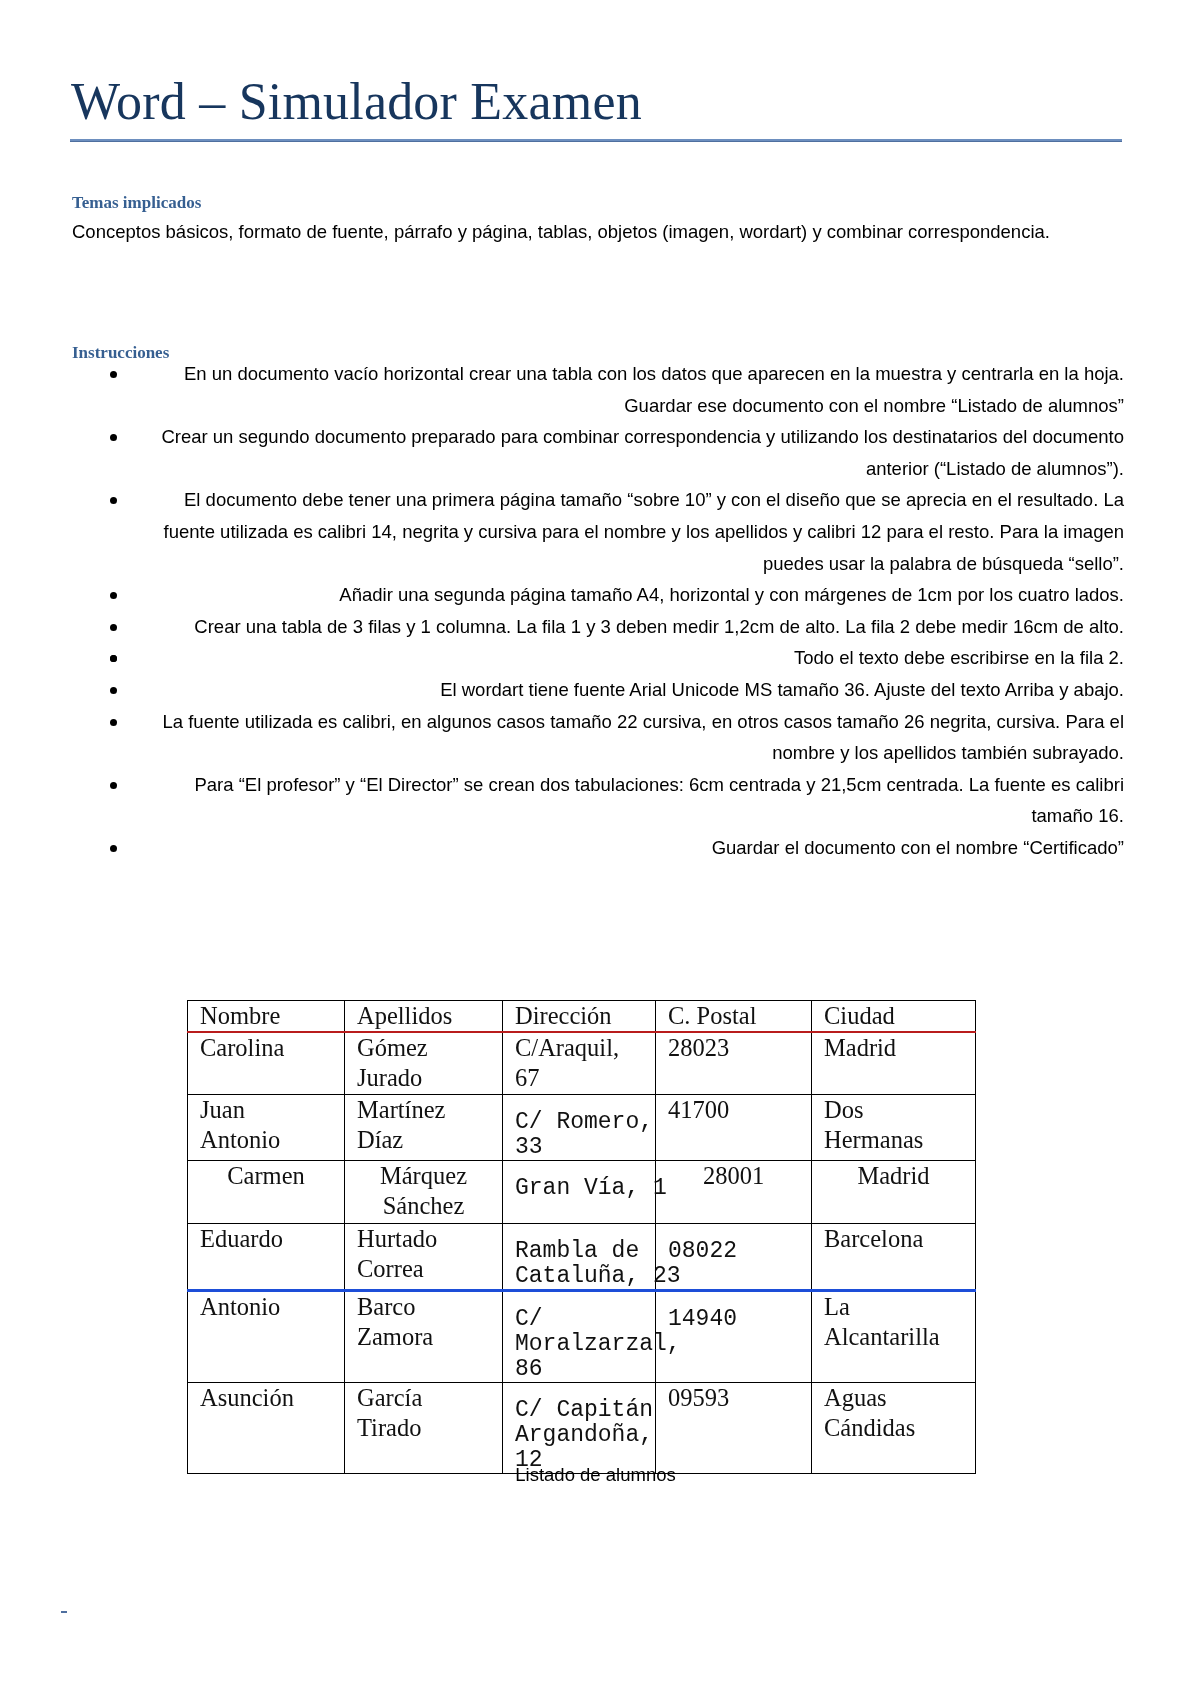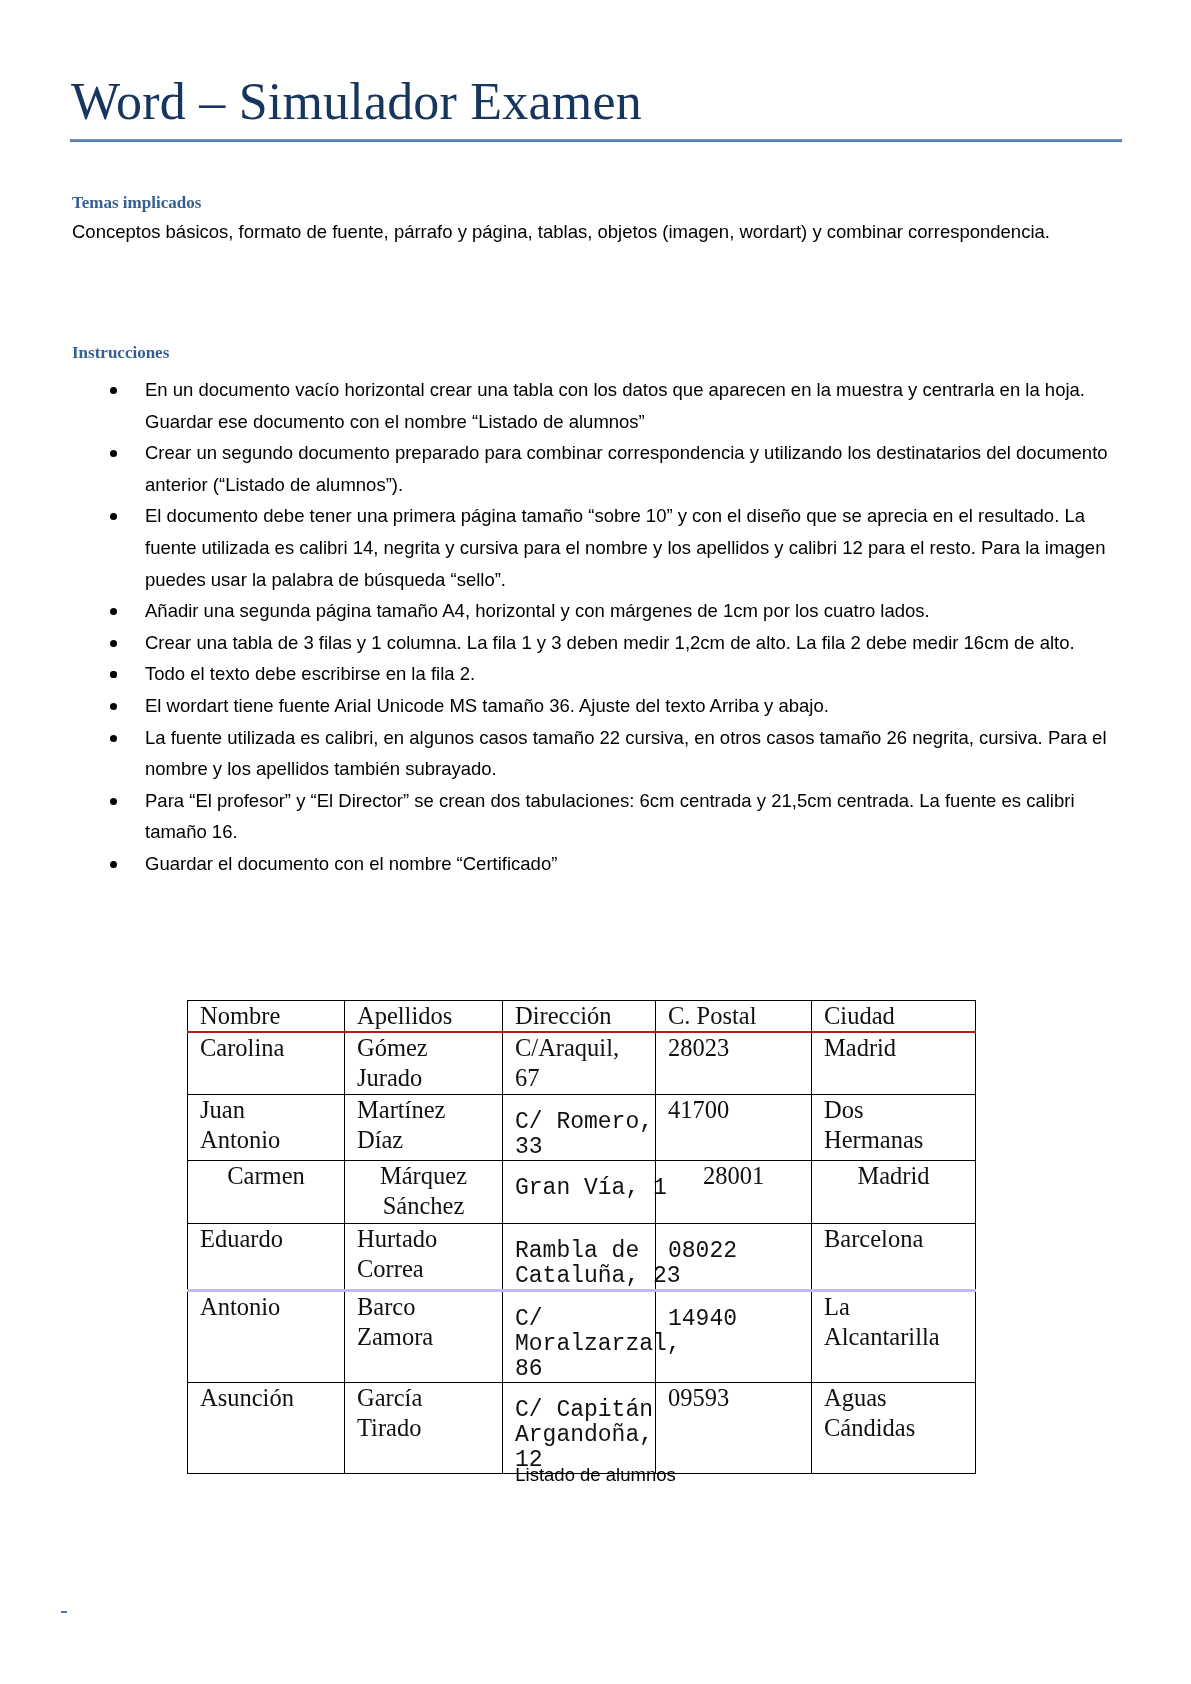--- a/index.html
+++ b/index.html
@@ -24,21 +24,21 @@
     white-space: nowrap;
   }
   .h-temas { top: 187px; }
   .h-instr { top: 337px; }
 
   .body-text {
     position: absolute; left: 72px; top: 216px; width: 1050px;
     font-size: 18.5px; line-height: 31.5px; color: #000;
   }
 
-  .bullets { position: absolute; left: 104px; top: 374px; width: 1020px; list-style: none; }
+  .bullets { position: absolute; left: 104px; top: 358px; width: 1020px; list-style: none; text-align: right; }
   .bullets li {
     position: relative; padding-left: 41px;
     font-size: 18.5px; line-height: 31.6px; color: #000;
   }
   .bullets li .dot {
     position: absolute; left: 6px; top: 13px; width: 7px; height: 7px; border-radius: 50%; background: #000;
   }
 
   .sample-table {
     position: absolute; left: 187px; top: 1000px; width: 788px;
@@ -53,21 +53,21 @@
   .sample-table td.sans {
     font-family: Liberation Mono, monospace;
     font-size: 23px; line-height: 25px; padding-top: 15px;
   }
   .sample-table tr.hdr td { height: 31px; line-height: 29px; }
   .sample-table tr.hdr { border-bottom: 2px solid #b91c1c; }
   .sample-table tr.r1 td { height: 63px; }
   .sample-table tr.r2 td { height: 62px; }
   .sample-table tr.r3 td { height: 63px; text-align: center; }
   .sample-table tr.r4 td { height: 63px; }
-  .sample-table tr.r4 { border-bottom: 3px solid #c4b5fd; }
+  .sample-table tr.r4 { border-bottom: 3px solid #1d4ed8; }
   .sample-table tr.r5 td { height: 76px; }
   .sample-table tr.r6 td { height: 78px; }
   .cell-line { display: block; white-space: nowrap; }
 
   .caption {
     position: absolute; left: 0; width: 1191px; top: 1463px; text-align: center;
     font-size: 18.5px; line-height: 24px; color: #000000; padding-left: 0; 
   }
   .footer-mark {
     position: absolute; left: 61px; top: 1611px; width: 6px; height: 2px; background: #4f6f9f;

